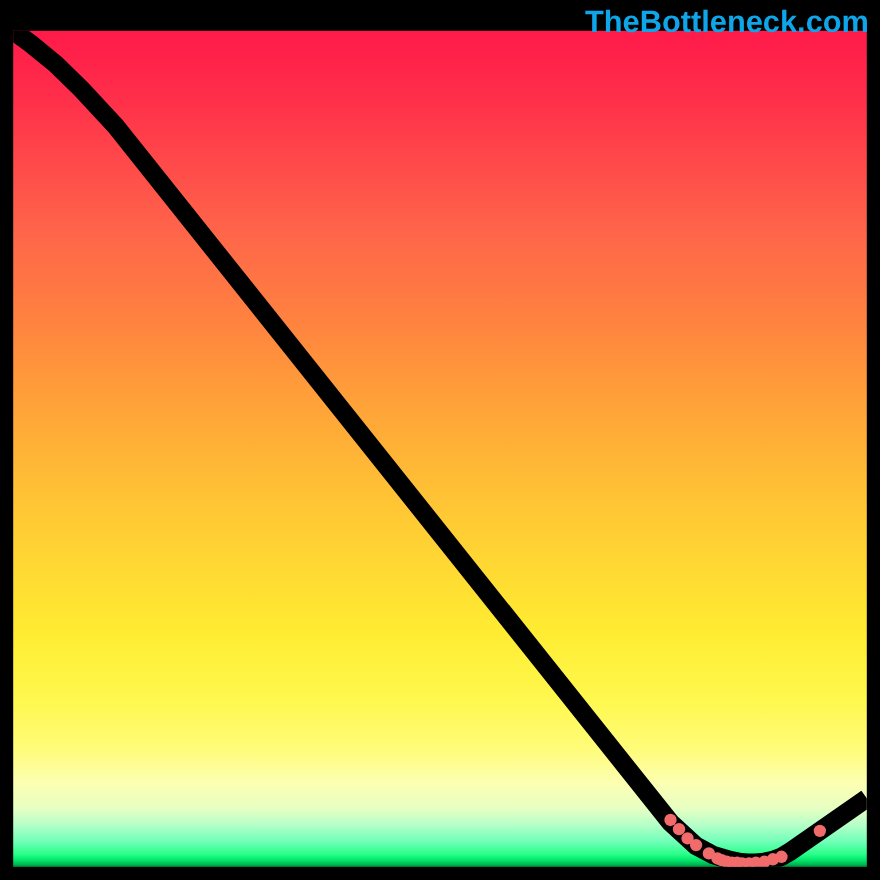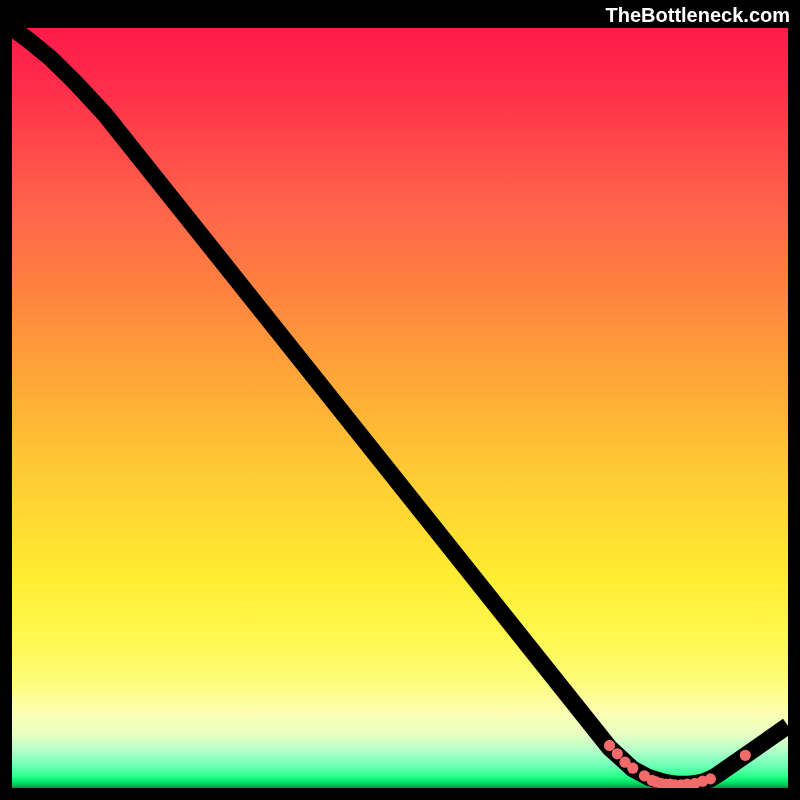--- a/index.html
+++ b/index.html
@@ -15,23 +15,23 @@
     width: 800px;
     height: 800px;
     position: relative;
     background: #000;
   }
   .watermark {
     position: absolute;
     top: 4px;
     right: 10px;
     font-family: Arial, sans-serif;
-    font-size: 20px;
+    font-size: 28px;
     font-weight: bold;
-    color: #ffffff;
+    color: #0ea5e9;
     z-index: 10;
   }
   .chart-area {
     position: absolute;
     left: 12px;
     top: 28px;
     width: 776px;
     height: 760px;
   }
   .gradient-bg {

